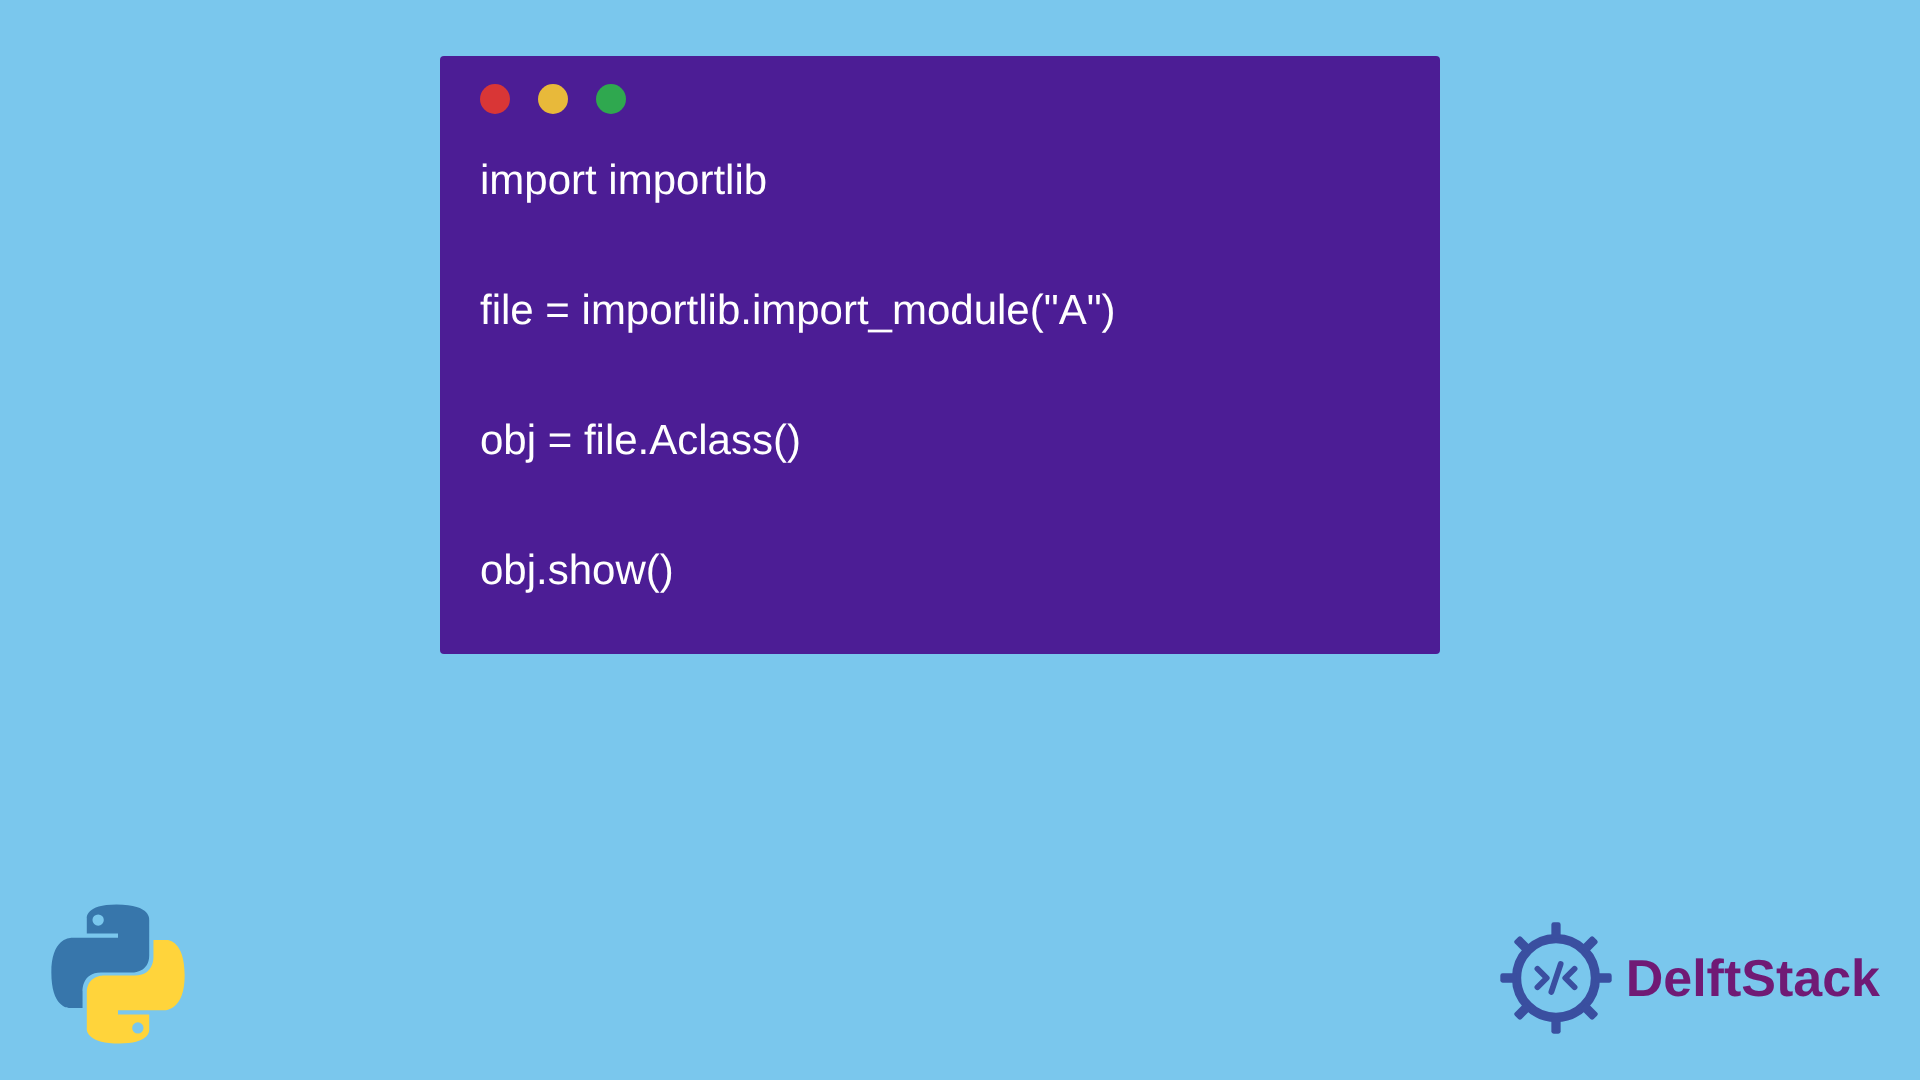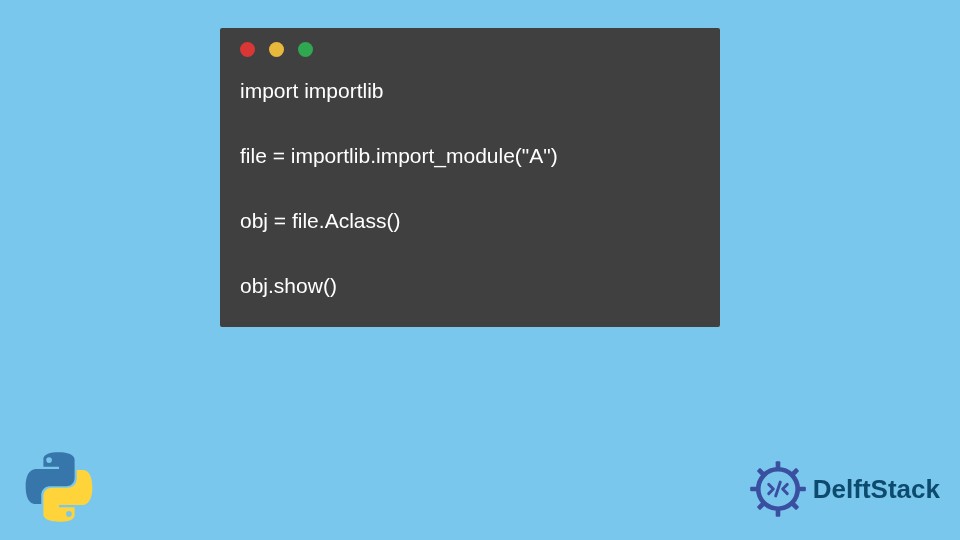--- a/index.html
+++ b/index.html
@@ -9,21 +9,21 @@
     background: #7ac7ed;
     font-family: -apple-system, BlinkMacSystemFont, "Segoe UI", Arial, sans-serif;
     position: relative;
     overflow: hidden;
   }
   .code-window {
     position: absolute;
     left: 220px;
     top: 28px;
     width: 500px;
-    background: #404040;
+    background: #4c1d95;
     border-radius: 2px;
     padding: 14px 20px 24px 20px;
   }
   .window-controls {
     display: flex;
     gap: 14px;
     margin-bottom: 18px;
   }
   .window-dot {
     width: 15px;
@@ -52,21 +52,21 @@
     position: absolute;
     right: 20px;
     bottom: 22px;
     display: flex;
     align-items: center;
     gap: 6px;
   }
   .delftstack-text {
     font-size: 26px;
     font-weight: 600;
-    color: #0c4a6e;
+    color: #701a75;
     font-family: Arial, sans-serif;
   }
   .delftstack-gear { width: 58px; height: 58px; }
 </style>
 </head>
 <body>
 
 <div class="code-window">
   <div class="window-controls">
     <div class="window-dot dot-red"></div>

